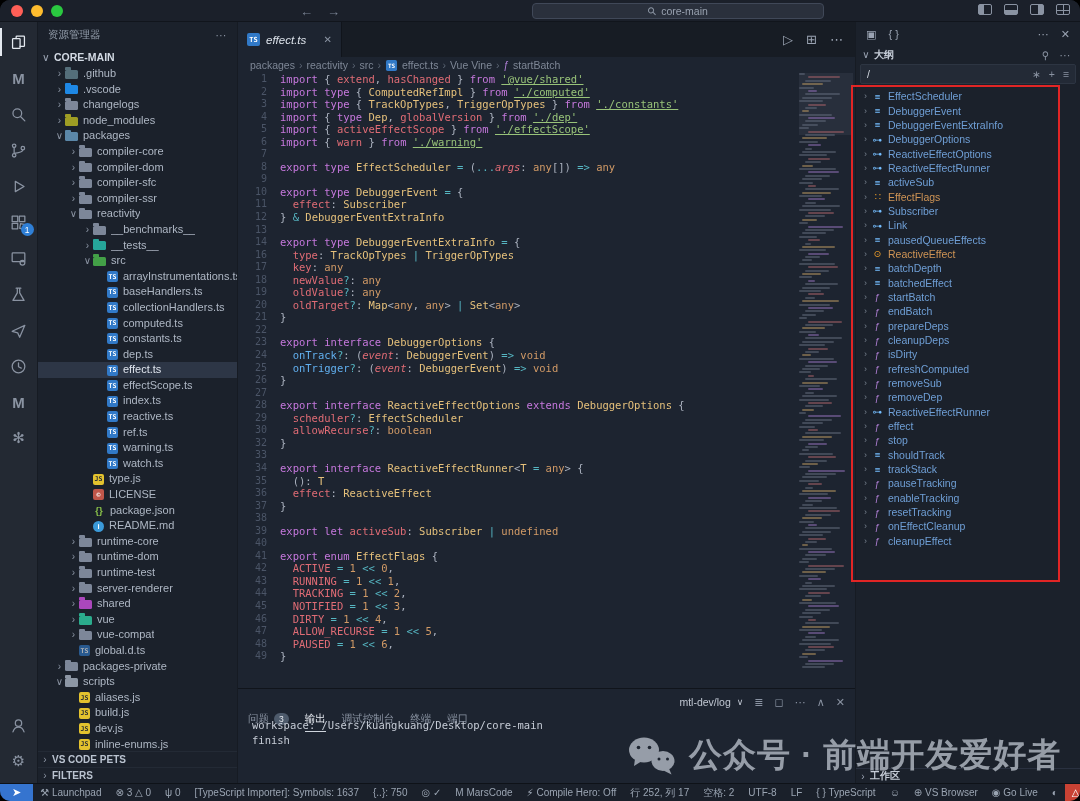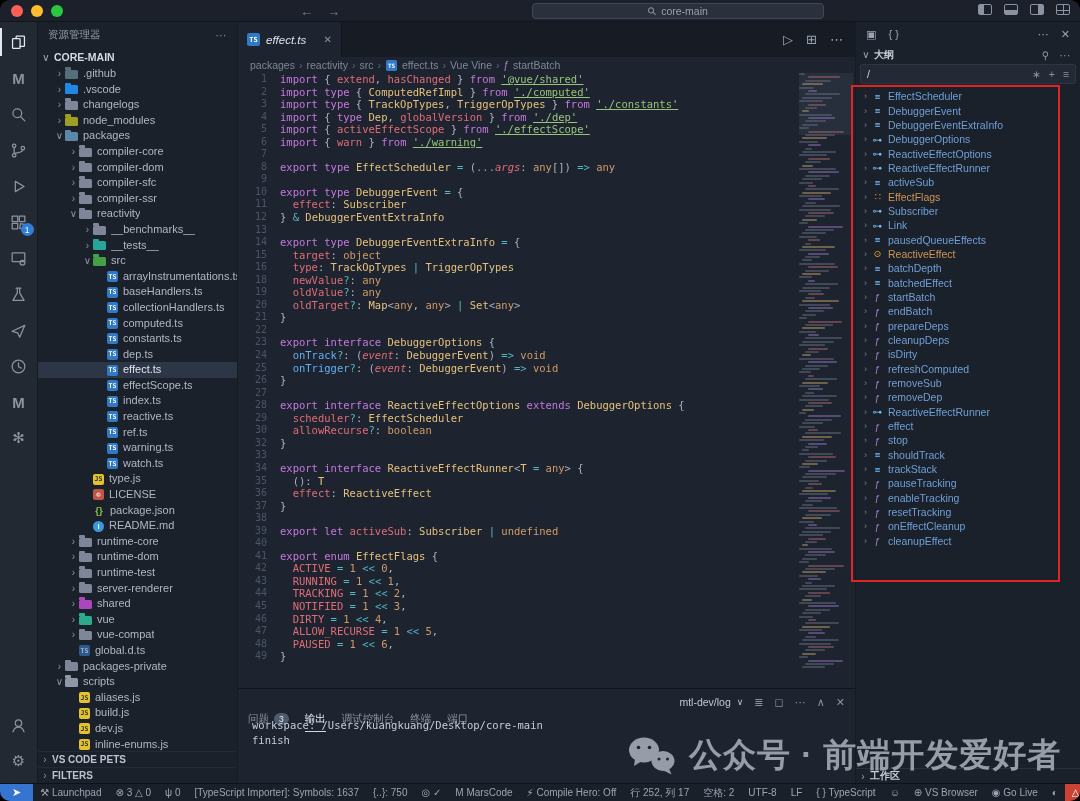--- a/index.html
+++ b/index.html
@@ -548,26 +548,26 @@
             </div>
             <div class="code-line">
               <span class="ln">13</span>
               <span class="lc"></span>
             </div>
             <div class="code-line">
               <span class="ln">14</span>
               <span class="lc"><span class="tk-k">export type</span><span class="tk-p"> </span><span class="tk-t">DebuggerEventExtraInfo</span><span class="tk-p"> </span><span class="tk-o">=</span><span class="tk-p"> {</span></span>
             </div>
             <div class="code-line">
-              <span class="ln">15</span>
-              <span class="lc"><span class="tk-p">  </span><span class="tk-v">target</span><span class="tk-p">: </span><span class="tk-n">object</span></span>
-            </div>
-            <div class="code-line">
               <span class="ln">16</span>
               <span class="lc"><span class="tk-p">  </span><span class="tk-v">type</span><span class="tk-p">: </span><span class="tk-t">TrackOpTypes</span><span class="tk-p"> </span><span class="tk-o">|</span><span class="tk-p"> </span><span class="tk-t">TriggerOpTypes</span></span>
+            </div>
+            <div class="code-line">
+              <span class="ln">17</span>
+              <span class="lc"><span class="tk-p">  </span><span class="tk-v">key</span><span class="tk-p">: </span><span class="tk-n">any</span></span>
             </div>
             <div class="code-line">
               <span class="ln">18</span>
               <span class="lc"><span class="tk-p">  </span><span class="tk-v">newValue</span><span class="tk-o">?</span><span class="tk-p">: </span><span class="tk-n">any</span></span>
             </div>
             <div class="code-line">
               <span class="ln">19</span>
               <span class="lc"><span class="tk-p">  </span><span class="tk-v">oldValue</span><span class="tk-o">?</span><span class="tk-p">: </span><span class="tk-n">any</span></span>
             </div>
             <div class="code-line">

